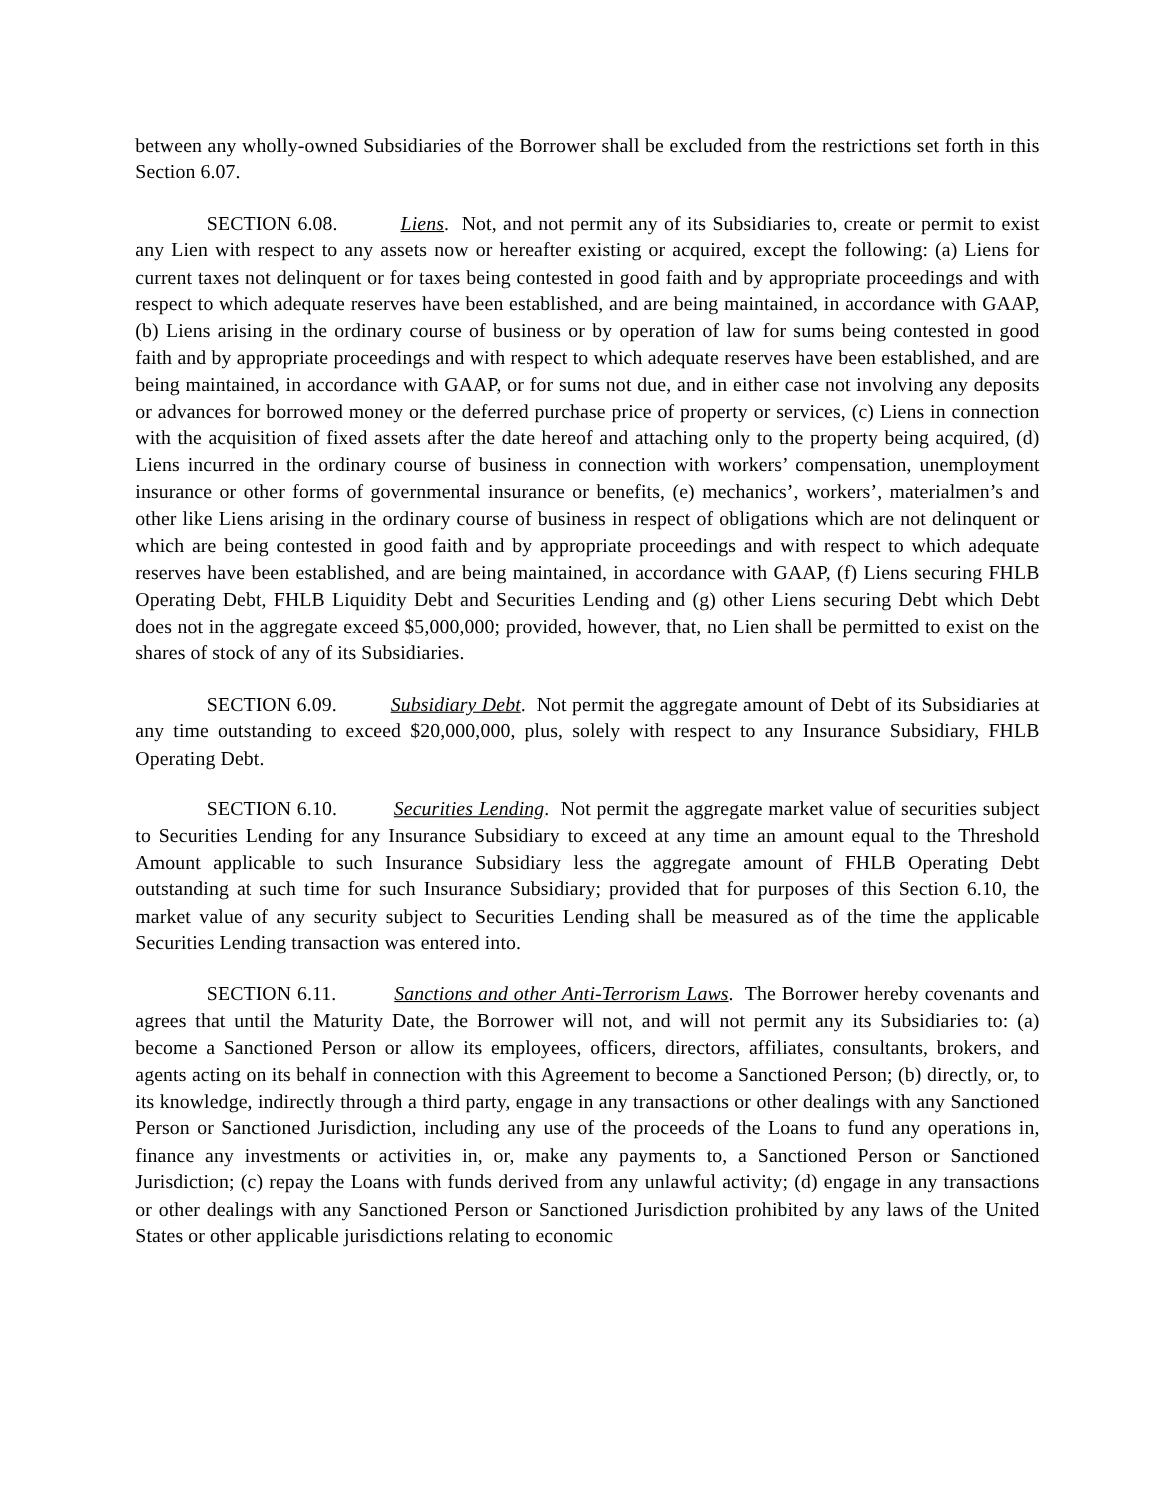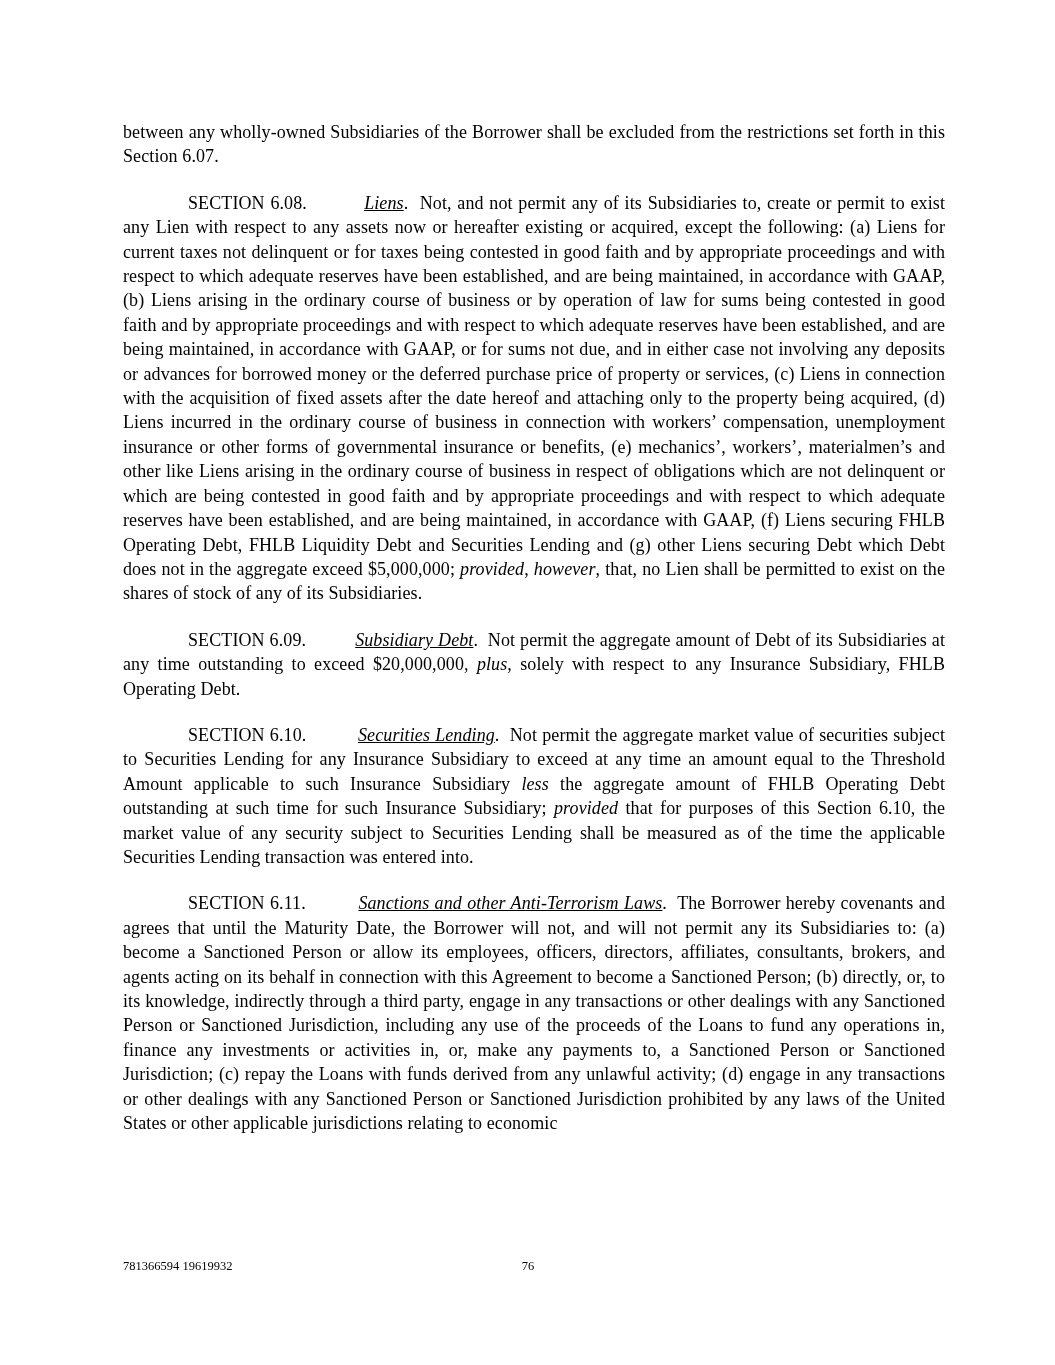--- a/index.html
+++ b/index.html
@@ -24,21 +24,21 @@
   .doc-body p.para {
     margin: 0 0 22px 0;
     font-size: 18px;
     line-height: 24.4px;
     text-align: justify;
     letter-spacing: 0.1px;
   }
   .doc-body p.para.indent {
     text-indent: 65px;
   }
-  .italic { font-style: italic; }
+  .italic { }
   .underline { text-decoration: underline; font-style: italic; }
   .footer {
     position: absolute;
     top: 1258px;
     left: 123px;
     right: 122px;
     height: 20px;
     font-size: 12.5px;
     line-height: 16px;
   }
@@ -58,17 +58,13 @@
 <body>
 
 <div class="page">
   <div class="doc-body">
       <p class="para"><span>between any wholly-owned Subsidiaries of the Borrower shall be excluded from the restrictions set forth in this Section 6.07.</span></p>
       <p class="para indent"><span>SECTION 6.08.</span><span>&nbsp;&nbsp;&nbsp;&nbsp;&nbsp;&nbsp;&nbsp;&nbsp;&nbsp;&nbsp;</span><span class="underline">Liens</span><span>.&nbsp; Not, and not permit any of its Subsidiaries to, create or permit to exist any Lien with respect to any assets now or hereafter existing or acquired, except the following: (a) Liens for current taxes not delinquent or for taxes being contested in good faith and by appropriate proceedings and with respect to which adequate reserves have been established, and are being maintained, in accordance with GAAP, (b) Liens arising in the ordinary course of business or by operation of law for sums being contested in good faith and by appropriate proceedings and with respect to which adequate reserves have been established, and are being maintained, in accordance with GAAP, or for sums not due, and in either case not involving any deposits or advances for borrowed money or the deferred purchase price of property or services, (c) Liens in connection with the acquisition of fixed assets after the date hereof and attaching only to the property being acquired, (d) Liens incurred in the ordinary course of business in connection with workers’ compensation, unemployment insurance or other forms of governmental insurance or benefits, (e) mechanics’, workers’, materialmen’s and other like Liens arising in the ordinary course of business in respect of obligations which are not delinquent or which are being contested in good faith and by appropriate proceedings and with respect to which adequate reserves have been established, and are being maintained, in accordance with GAAP, (f) Liens securing FHLB Operating Debt, FHLB Liquidity Debt and Securities Lending and (g) other Liens securing Debt which Debt does not in the aggregate exceed $5,000,000; </span><span class="italic">provided</span><span>, </span><span class="italic">however</span><span>, that, no Lien shall be permitted to exist on the shares of stock of any of its Subsidiaries.</span></p>
       <p class="para indent"><span>SECTION 6.09.</span><span>&nbsp;&nbsp;&nbsp;&nbsp;&nbsp;&nbsp;&nbsp;&nbsp;&nbsp;&nbsp;</span><span class="underline">Subsidiary Debt</span><span>.&nbsp; Not permit the aggregate amount of Debt of its Subsidiaries at any time outstanding to exceed $20,000,000, </span><span class="italic">plus</span><span>, solely with respect to any Insurance Subsidiary, FHLB Operating Debt.</span></p>
       <p class="para indent"><span>SECTION 6.10.</span><span>&nbsp;&nbsp;&nbsp;&nbsp;&nbsp;&nbsp;&nbsp;&nbsp;&nbsp;&nbsp;</span><span class="underline">Securities Lending</span><span>.&nbsp; Not permit the aggregate market value of securities subject to Securities Lending for any Insurance Subsidiary to exceed at any time an amount equal to the Threshold Amount applicable to such Insurance Subsidiary </span><span class="italic">less</span><span> the aggregate amount of FHLB Operating Debt outstanding at such time for such Insurance Subsidiary; </span><span class="italic">provided</span><span> that for purposes of this Section 6.10, the market value of any security subject to Securities Lending shall be measured as of the time the applicable Securities Lending transaction was entered into.</span></p>
       <p class="para indent"><span>SECTION 6.11.</span><span>&nbsp;&nbsp;&nbsp;&nbsp;&nbsp;&nbsp;&nbsp;&nbsp;&nbsp;&nbsp;</span><span class="underline">Sanctions and other Anti-Terrorism Laws</span><span>.&nbsp; The Borrower hereby covenants and agrees that until the Maturity Date, the Borrower will not, and will not permit any its Subsidiaries to: (a) become a Sanctioned Person or allow its employees, officers, directors, affiliates, consultants, brokers, and agents acting on its behalf in connection with this Agreement to become a Sanctioned Person; (b) directly, or, to its knowledge, indirectly through a third party, engage in any transactions or other dealings with any Sanctioned Person or Sanctioned Jurisdiction, including any use of the proceeds of the Loans to fund any operations in, finance any investments or activities in, or, make any payments to, a Sanctioned Person or Sanctioned Jurisdiction; (c) repay the Loans with funds derived from any unlawful activity; (d) engage in any transactions or other dealings with any Sanctioned Person or Sanctioned Jurisdiction prohibited by any laws of the United States or other applicable jurisdictions relating to economic</span></p>
     </div>
-  <div class="footer">
-    <span class="footer-left">781366594 19619932</span>
-    <span class="footer-page">76</span>
-  </div>
 </div>
 
 </body></html>

